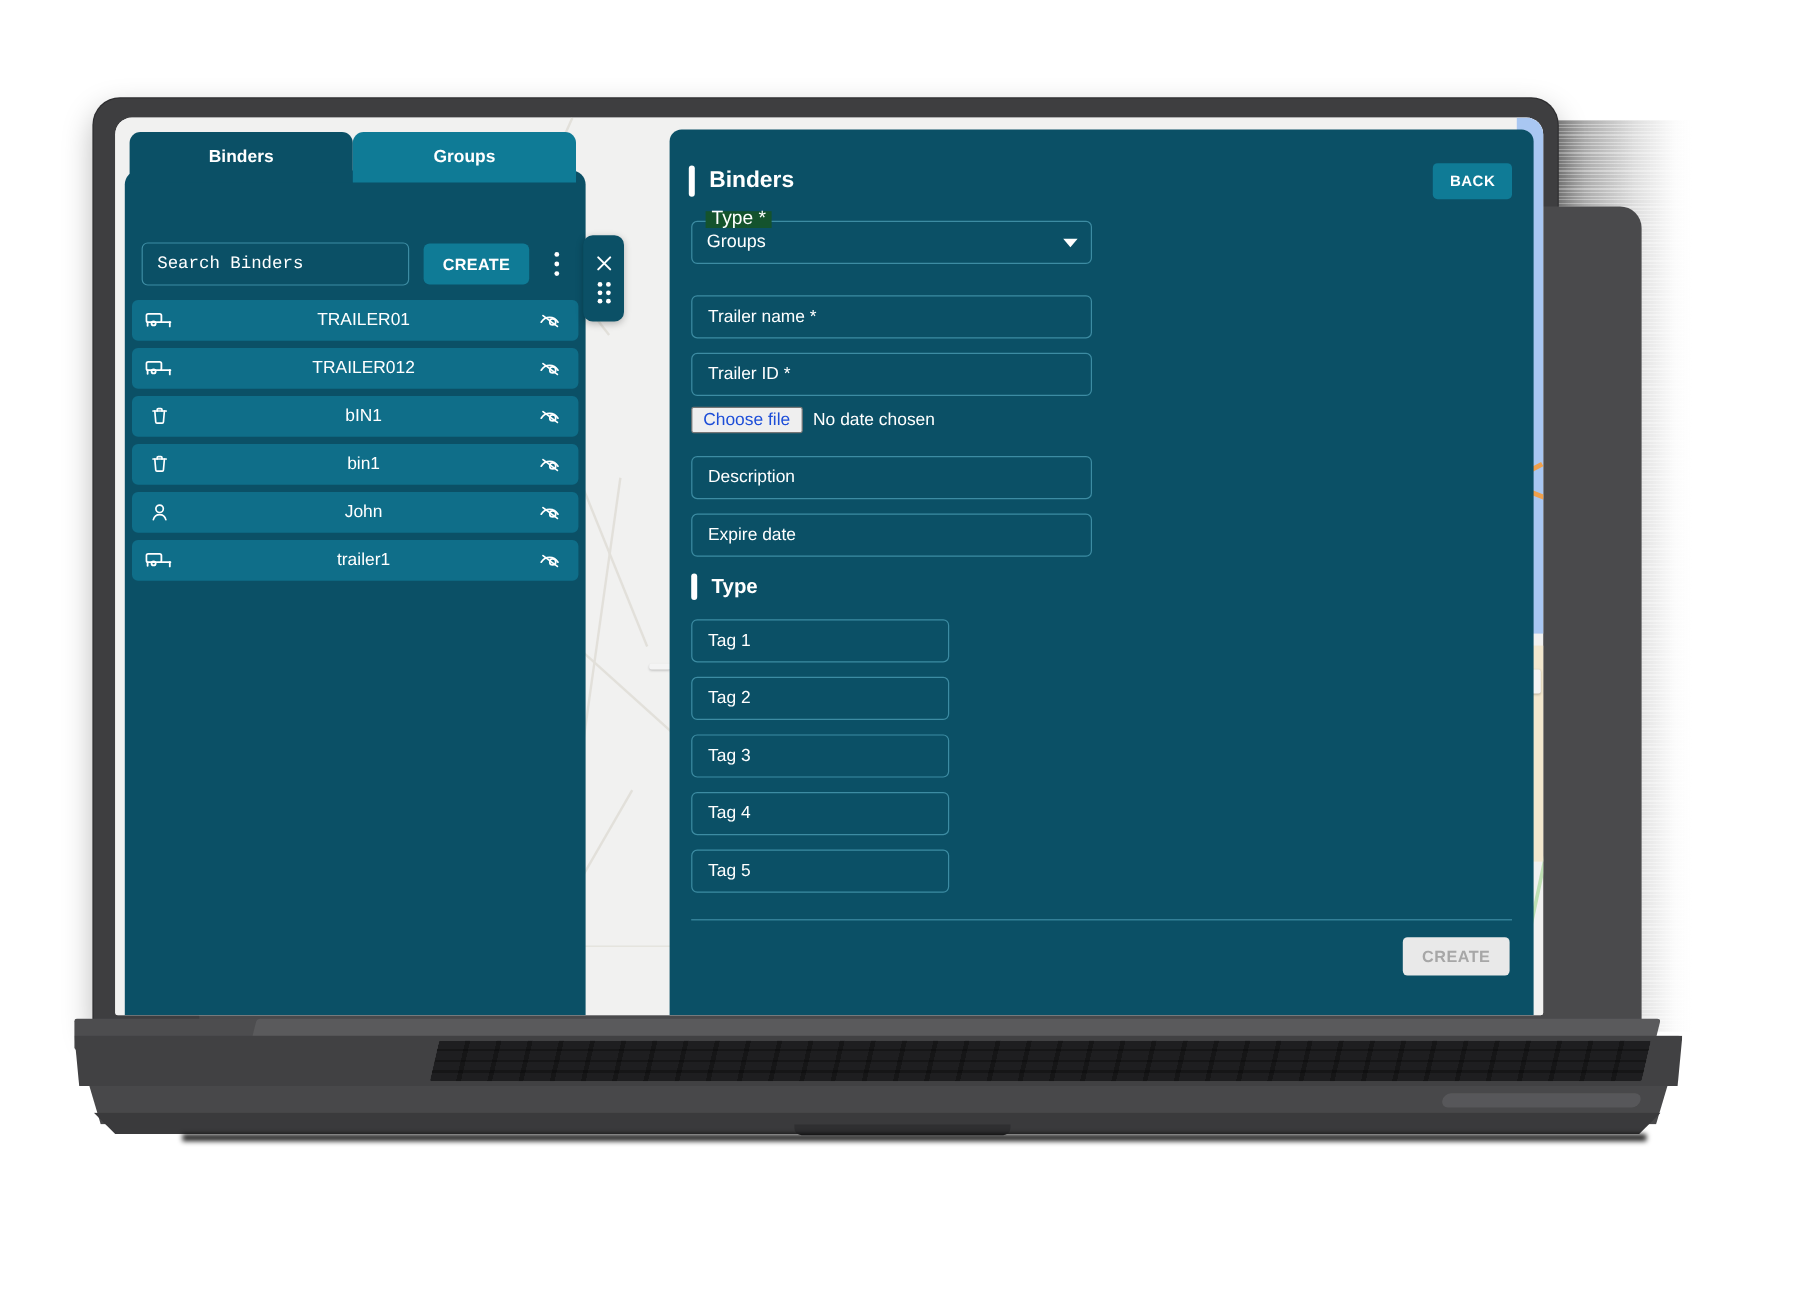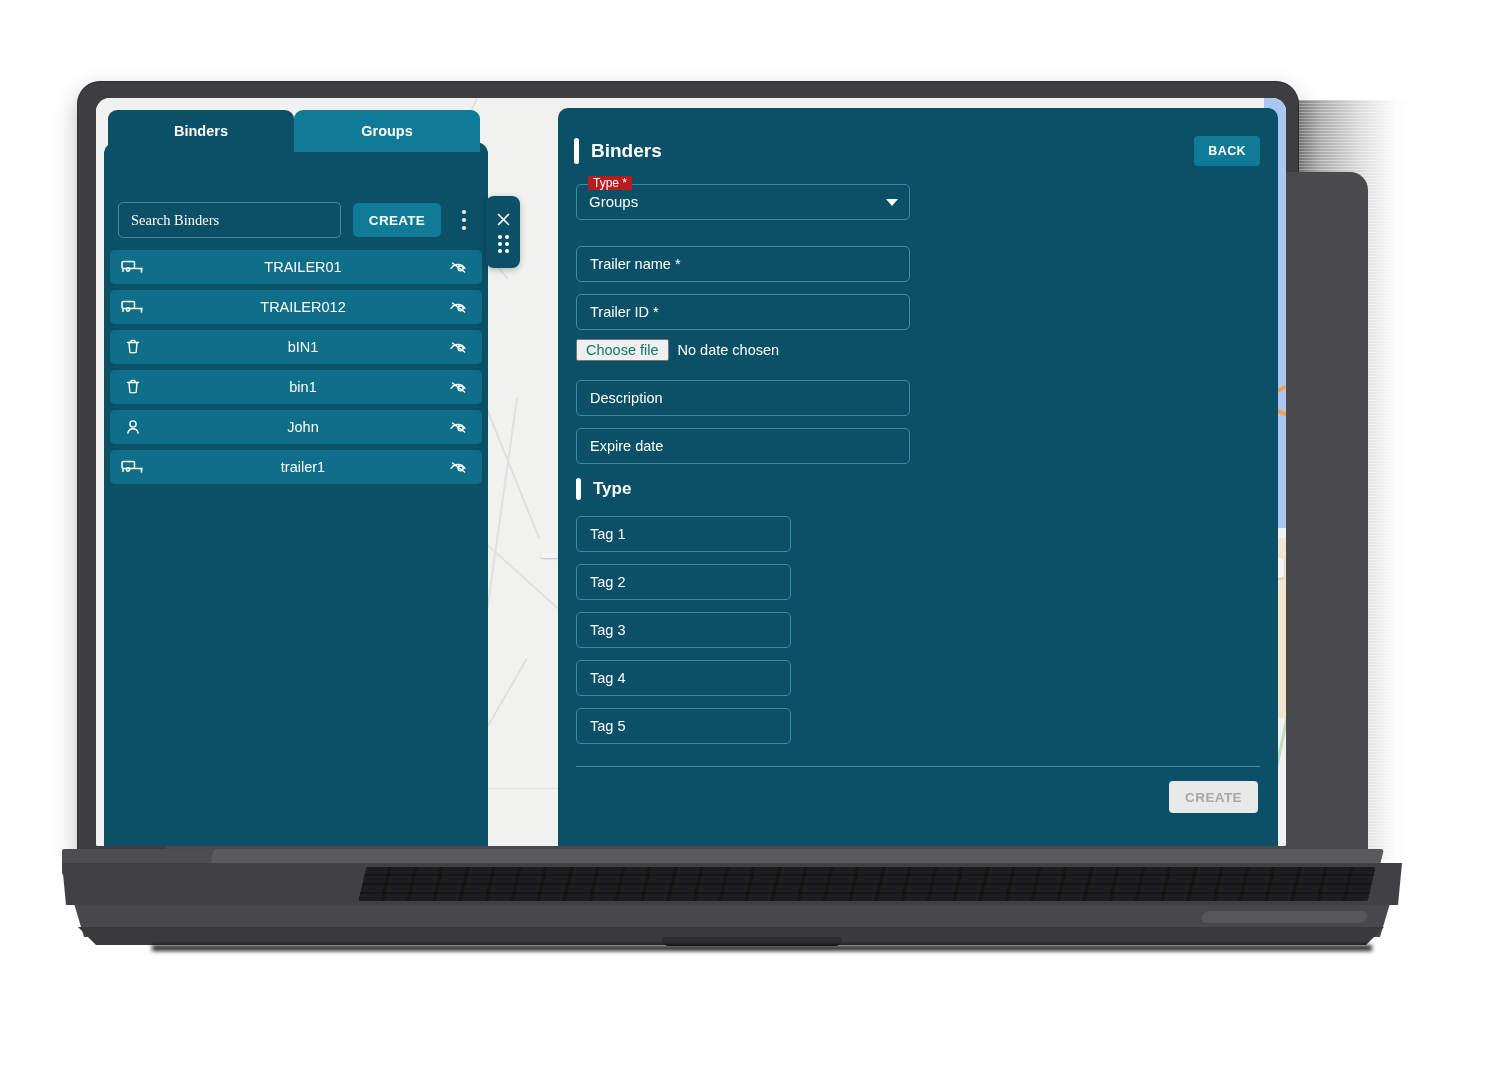--- a/index.html
+++ b/index.html
@@ -144,21 +144,21 @@
     align-items: center;
     gap: 12px;
   }
   .search-input {
     width: 234px; height: 36px;
     background: transparent;
     border: 1px solid #3d8ca3;
     border-radius: 5px;
     color: #ffffff;
     font-size: 14.5px;
-    font-family: Liberation Serif, serif;
+    font-family: Liberation Mono, monospace;
     padding: 0 12px;
     outline: none;
   }
   .search-input::placeholder { color: #ffffff; opacity: 1; }
 
   .create-btn-sm {
     height: 34px;
     padding: 0 16px;
     background: #0f7b96;
     border: none;
@@ -302,24 +302,24 @@
   }
   .type-field .outline {
     position: absolute;
     inset: 0;
     border: 1px solid #3d8ca3;
     border-radius: 5px;
   }
   .type-field .notch-label {
     position: absolute;
     left: 12px; top: -8px;
-    background: #b91c1c;
+    background: #14532d;
     padding: 0 5px;
     color: #ffffff;
-    font-size: 12px;
+    font-size: 16px;
     line-height: 14px;
     white-space: nowrap;
   }
   .type-field .value {
     position: absolute;
     left: 13px; top: 0;
     height: 36px;
     line-height: 36px;
     color: #ffffff;
     font-size: 15px;
@@ -354,21 +354,21 @@
   .file-wrap {
     display: flex;
     align-items: center;
     height: 36px;
     margin-top: 2px;
   }
   .file-btn {
     background: #efefef;
     border: 1px solid #767676;
     border-radius: 2px;
-    color: #0f766e;
+    color: #1d4ed8;
     font-size: 14.5px;
     font-family: "Liberation Sans", sans-serif;
     padding: 2px 9px;
     cursor: pointer;
   }
   .file-status {
     color: #ffffff;
     font-size: 14.5px;
     margin-left: 9px;
   }

